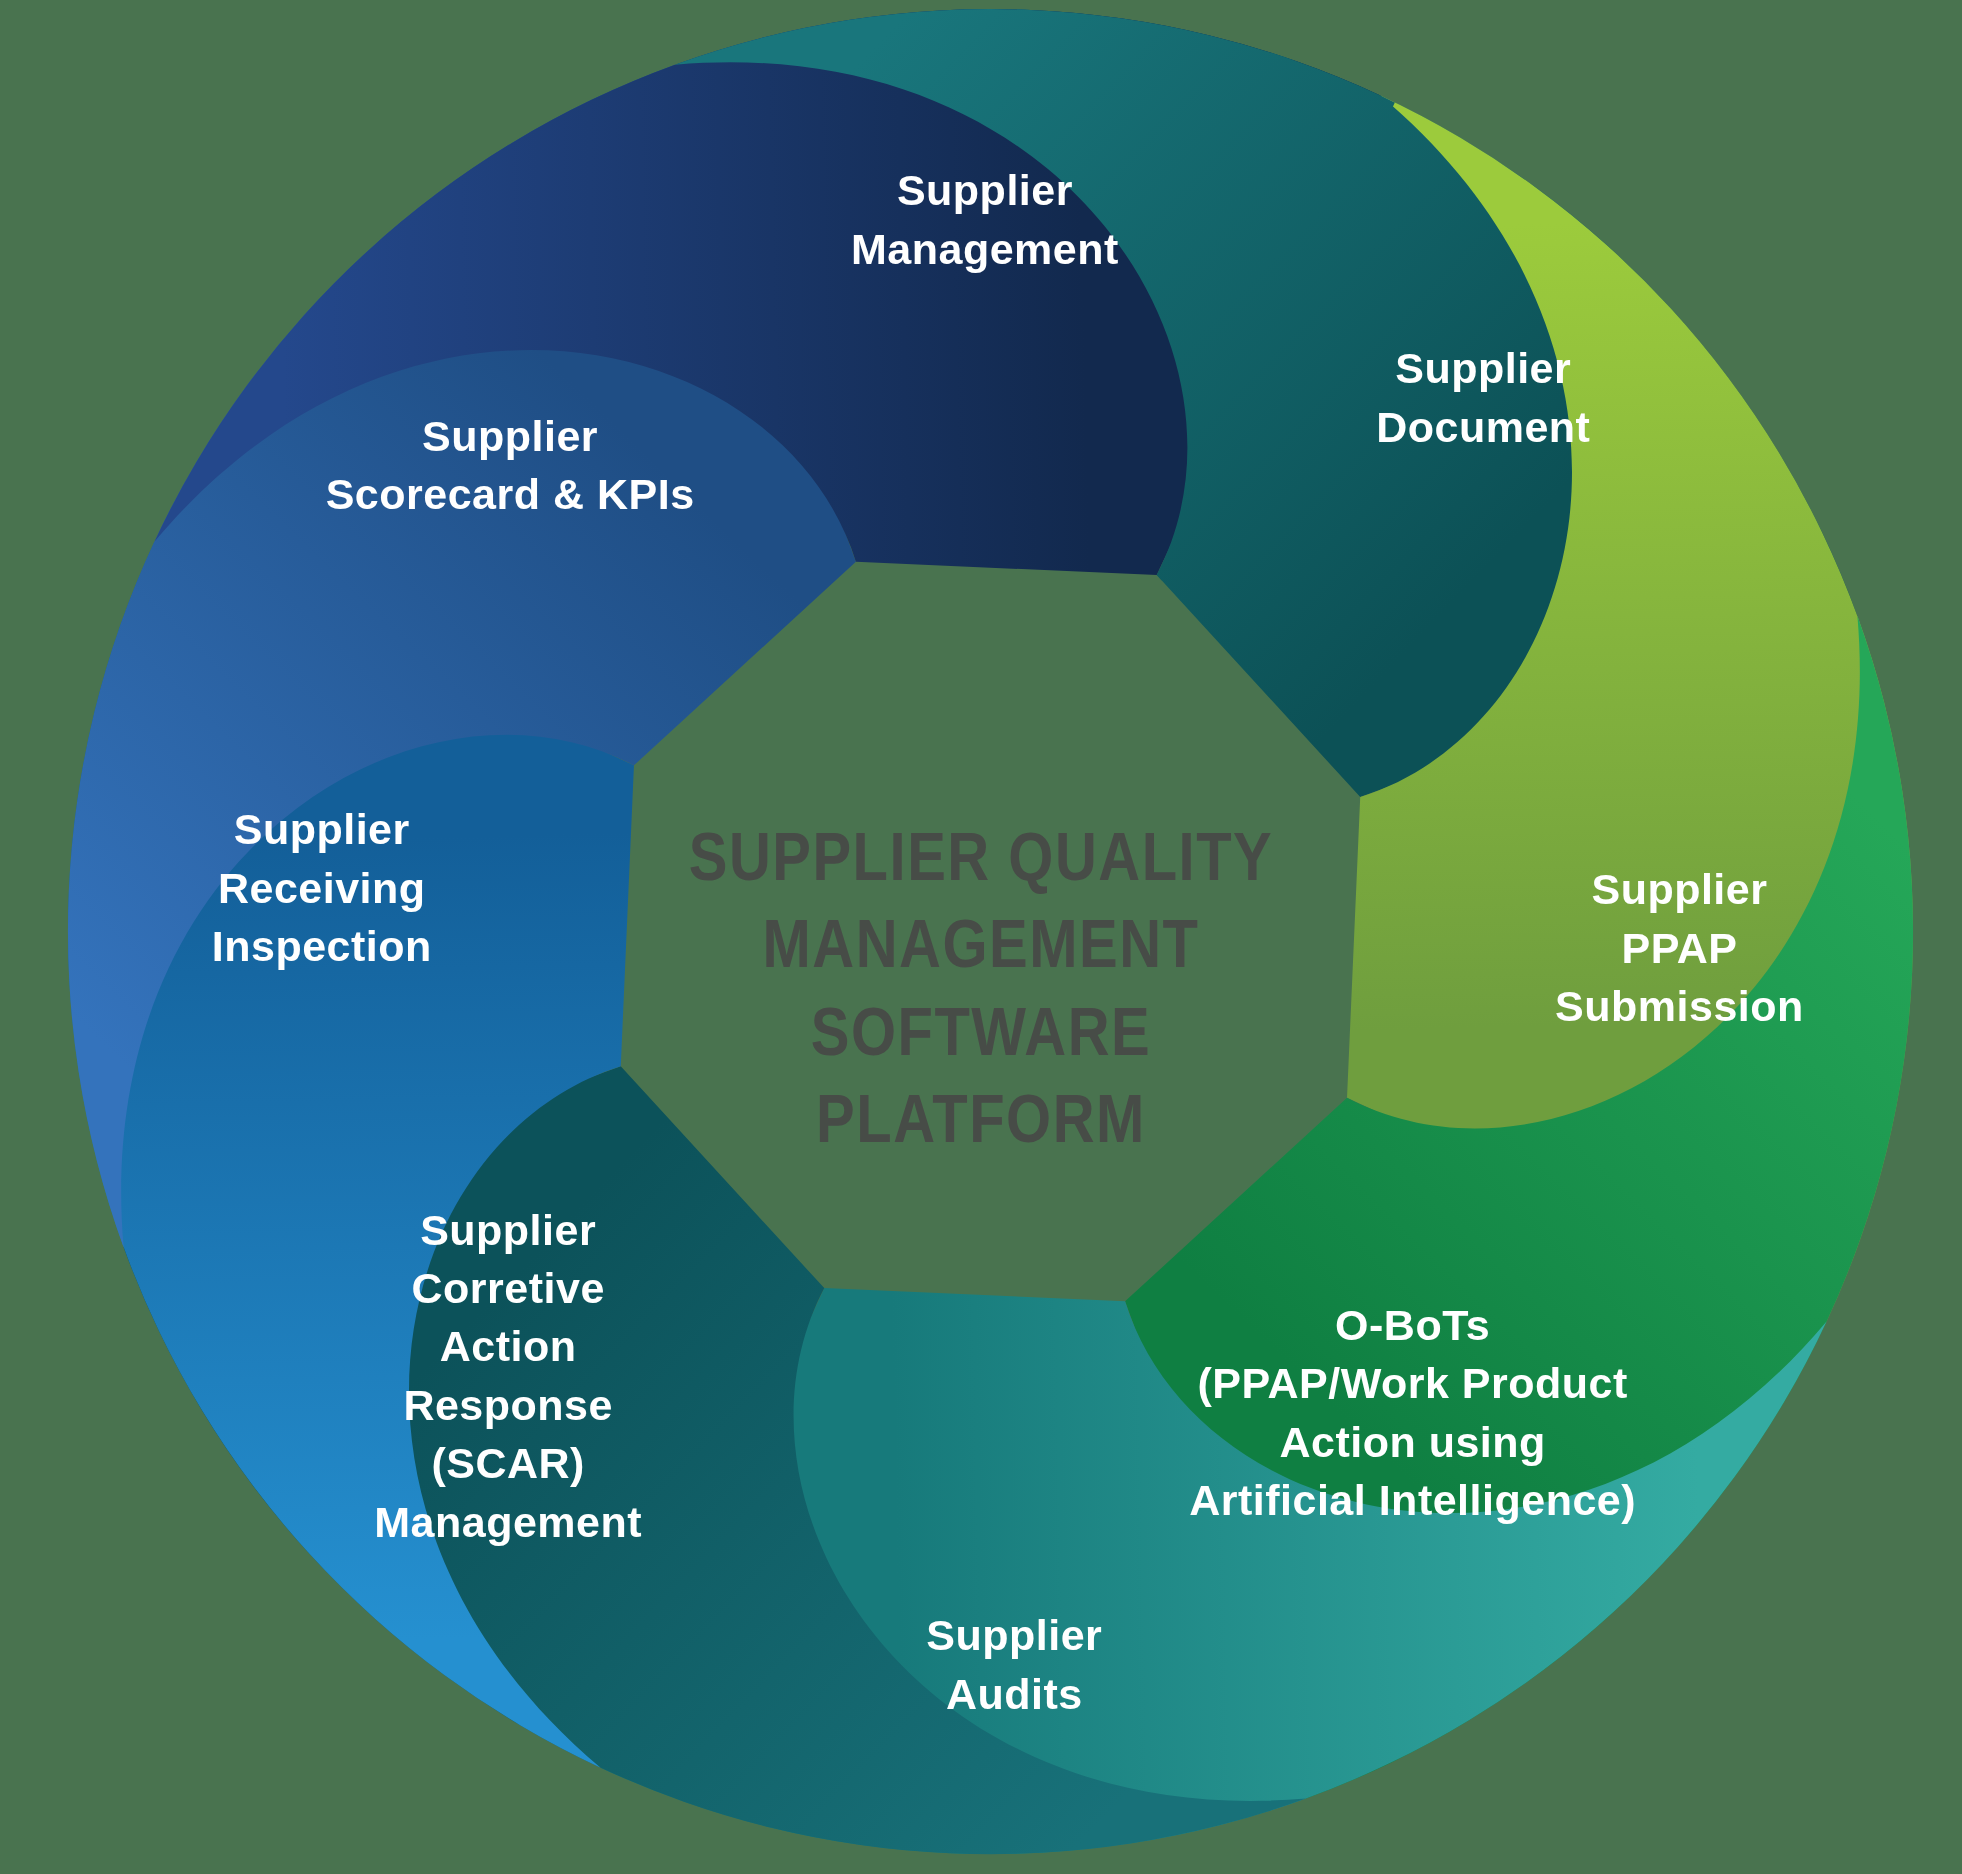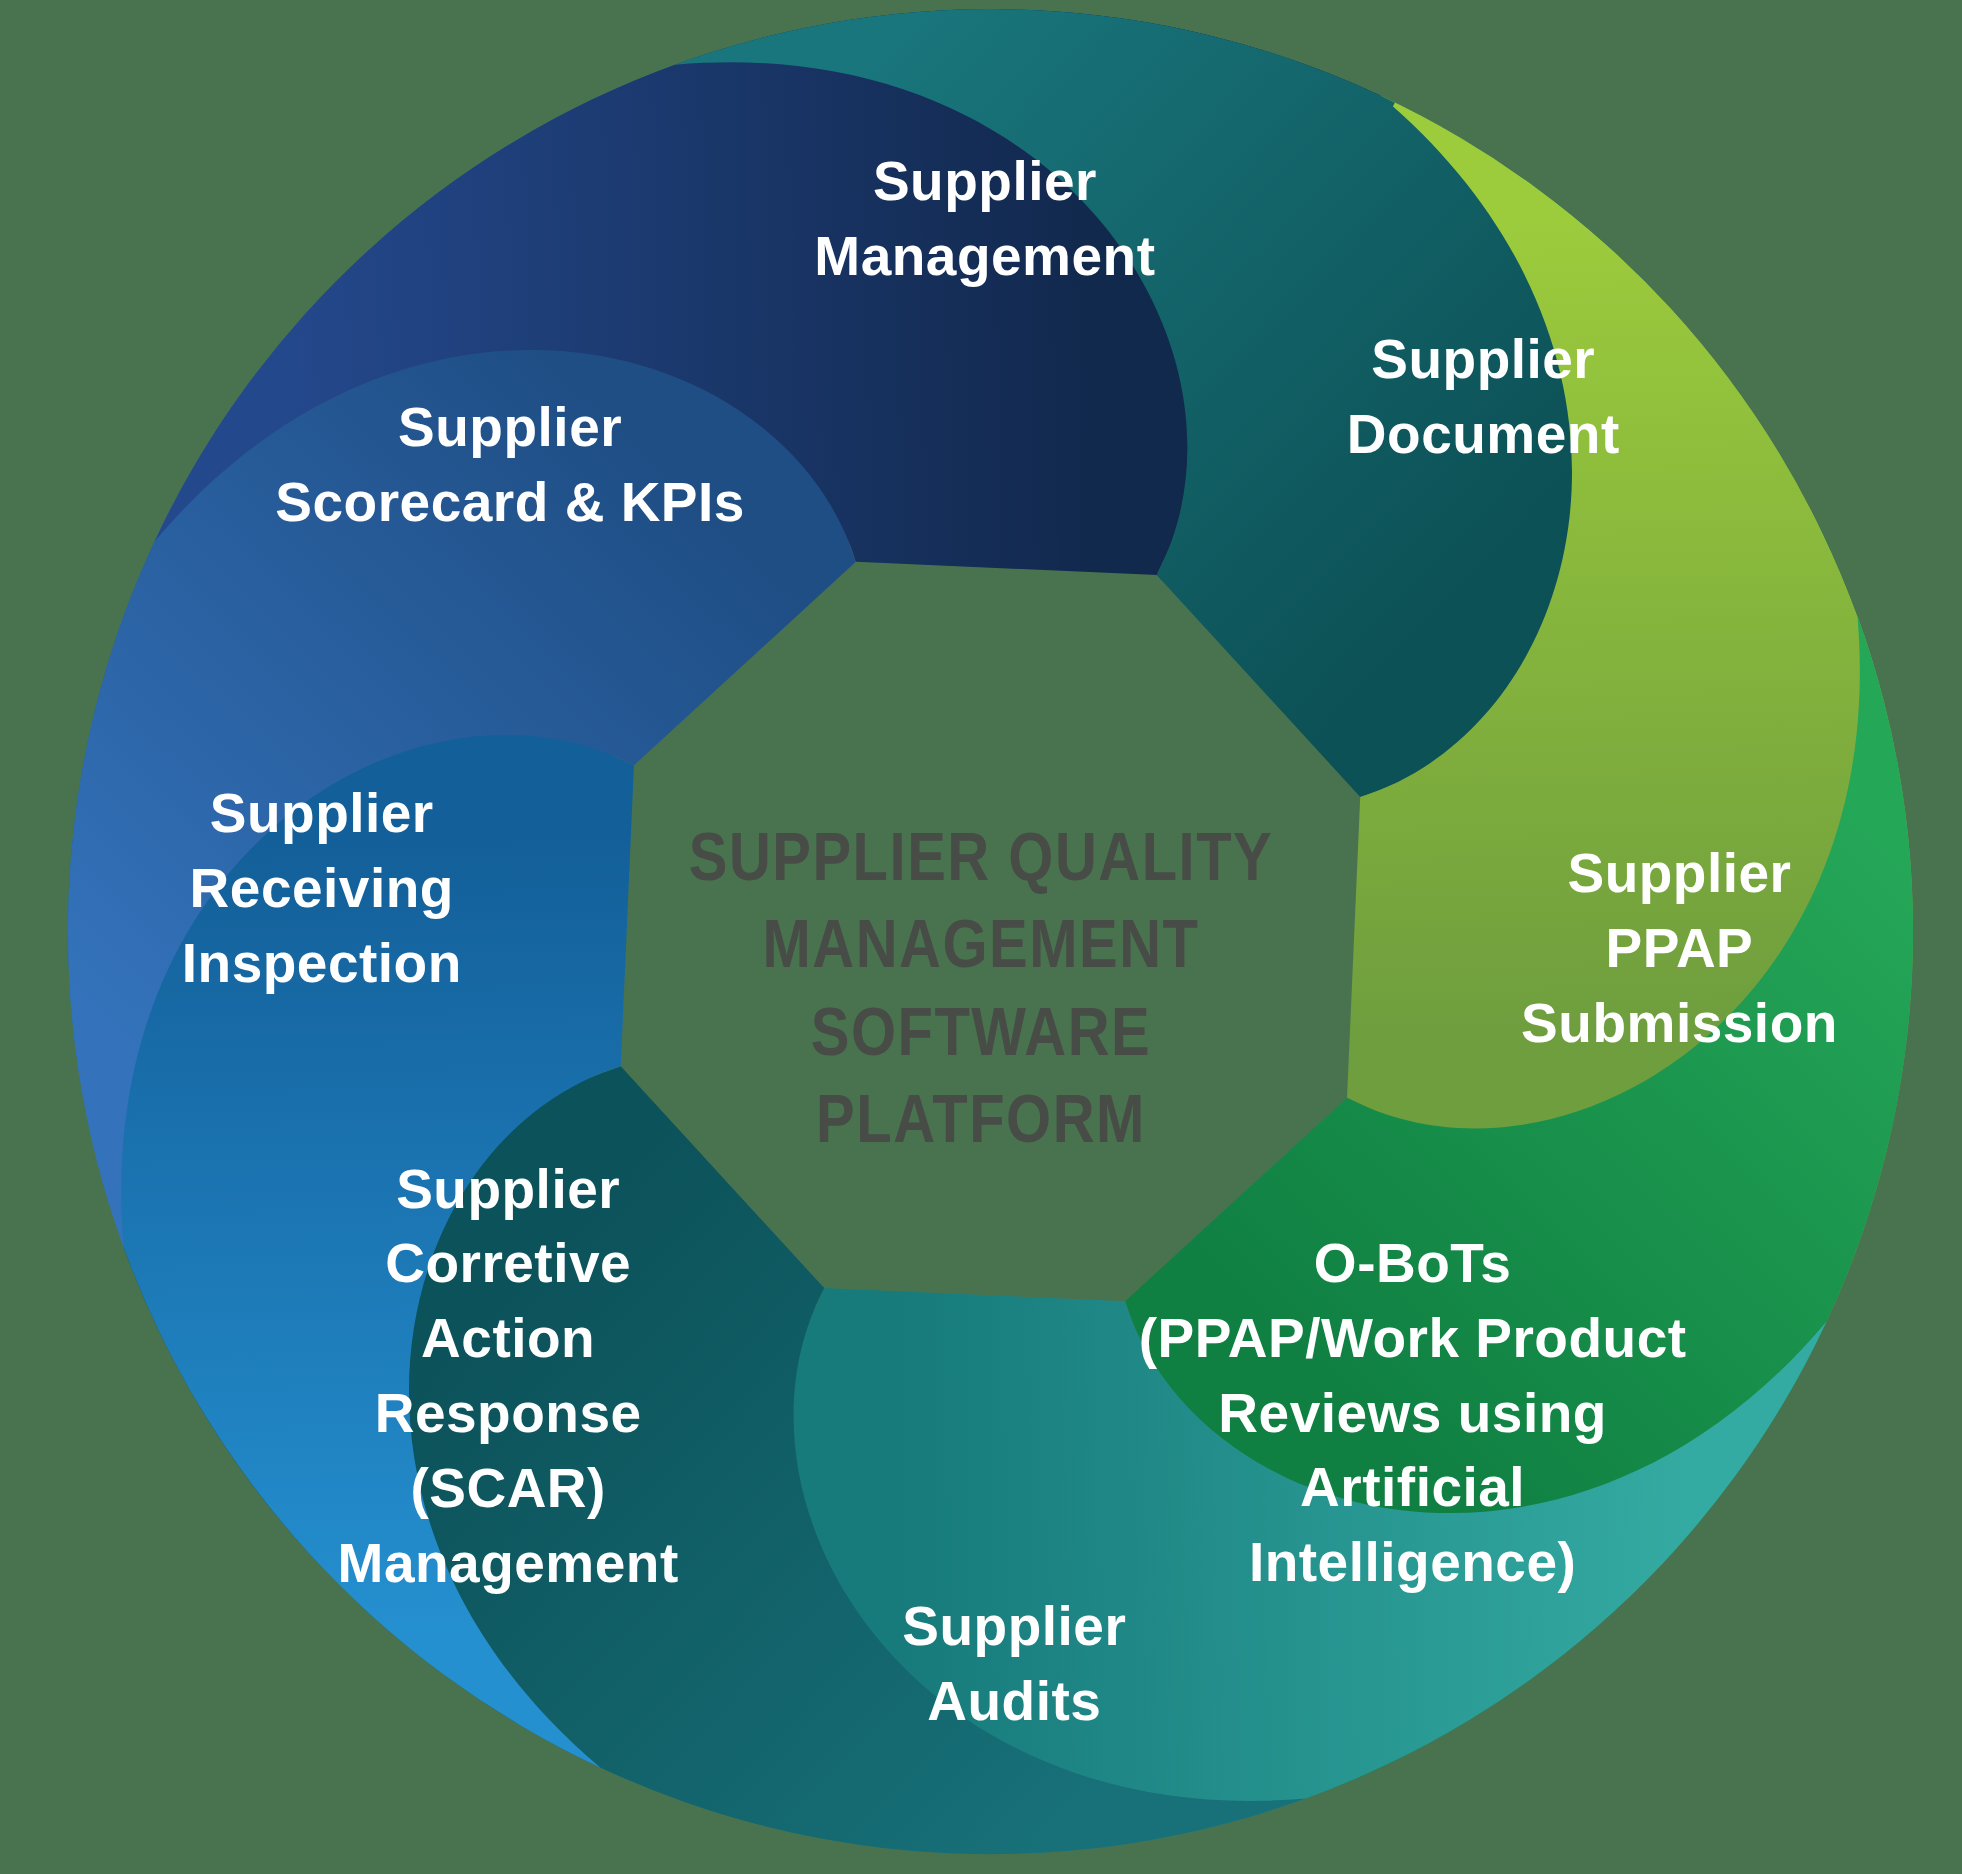--- a/index.html
+++ b/index.html
@@ -18,21 +18,21 @@
     inset: 0;
     width: 1962px;
     height: 1874px;
     display: block;
   }
   .blade-label {
     position: absolute;
     transform: translate(-50%, -50%);
     color: #ffffff;
     font-weight: bold;
-    font-size: 55px;
+    font-size: 43px;
     line-height: 1.36;
     text-align: center;
     white-space: pre-line;
     letter-spacing: 0.5px;
     pointer-events: none;
   }
   .center-title {
     position: absolute;
     left: 50%;
     top: 52.7%;
@@ -100,21 +100,21 @@
 
 <div class="blade-label" style="left:50.2%; top:11.7%;">Supplier
 Management</div>
 <div class="blade-label" style="left:75.6%; top:21.2%;">Supplier
 Document</div>
 <div class="blade-label" style="left:85.6%; top:50.6%;">Supplier
 PPAP
 Submission</div>
 <div class="blade-label" style="left:72.0%; top:75.4%;">O-BoTs
 (PPAP/Work Product
-Reviews using
+Action using
 Artificial Intelligence)</div>
 <div class="blade-label" style="left:51.7%; top:88.8%;">Supplier
 Audits</div>
 <div class="blade-label" style="left:25.9%; top:73.4%;">Supplier
 Corretive
 Action
 Response
 (SCAR)
 Management</div>
 <div class="blade-label" style="left:16.4%; top:47.4%;">Supplier

